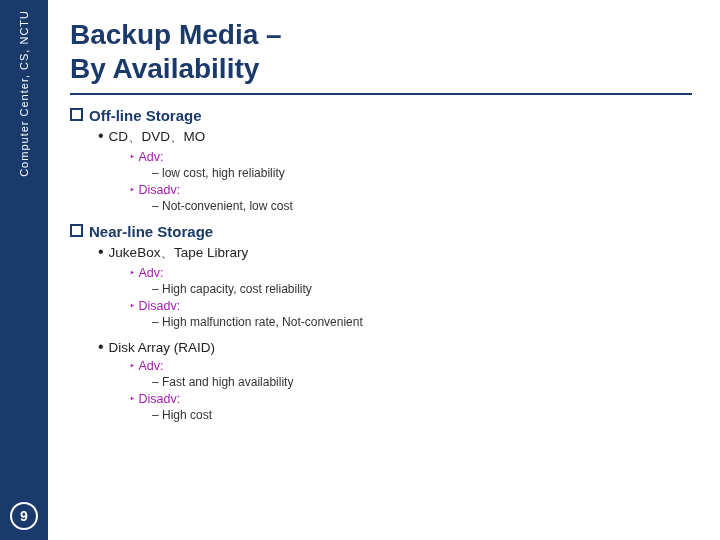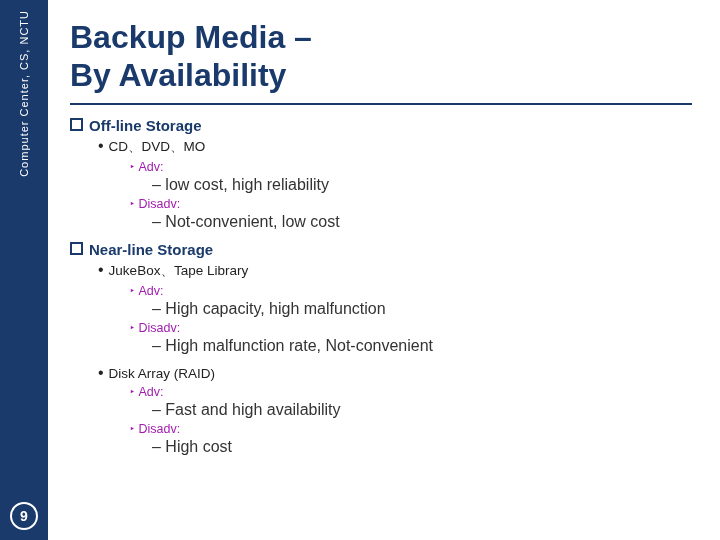--- a/index.html
+++ b/index.html
@@ -56,21 +56,21 @@
       flex-direction: column;
     }
 
     .title-section {
       margin-bottom: 12px;
       border-bottom: 2px solid #1a3a6b;
       padding-bottom: 8px;
     }
 
     .title {
-      font-size: 32px;
+      font-size: 28px;
       font-weight: bold;
       color: #1a3a6b;
       line-height: 1.2;
     }
 
     .title-indent {
     }
 
     .content {
       flex: 1;
@@ -124,21 +124,21 @@
       margin-bottom: 1px;
     }
 
     .sub-item .arrow {
       margin-right: 4px;
       font-size: 12px;
     }
 
     .sub-sub-item {
       margin-left: 82px;
-      font-size: 16px;
+      font-size: 12px;
       color: #333;
       margin-bottom: 1px;
     }
 
     .sub-sub-item::before {
       content: '– ';
     }
   </style>
 </head>
 <body>
@@ -182,21 +182,21 @@
         <span class="sq-bullet"></span>
         <span>Near-line Storage</span>
       </div>
       <div class="bullet-item">
         <span class="bullet-dot">•</span>
         <span>JukeBox、Tape Library</span>
       </div>
       <div class="sub-item">
         <span class="arrow">‣</span>Adv:
       </div>
-      <div class="sub-sub-item">High capacity, high malfunction</div>
+      <div class="sub-sub-item">High capacity, cost reliability</div>
       <div class="sub-item">
         <span class="arrow">‣</span>Disadv:
       </div>
       <div class="sub-sub-item">High malfunction rate, Not-convenient</div>
     </div>
 
     <div class="section">
       <div class="bullet-item">
         <span class="bullet-dot">•</span>
         <span>Disk Array (RAID)</span>

